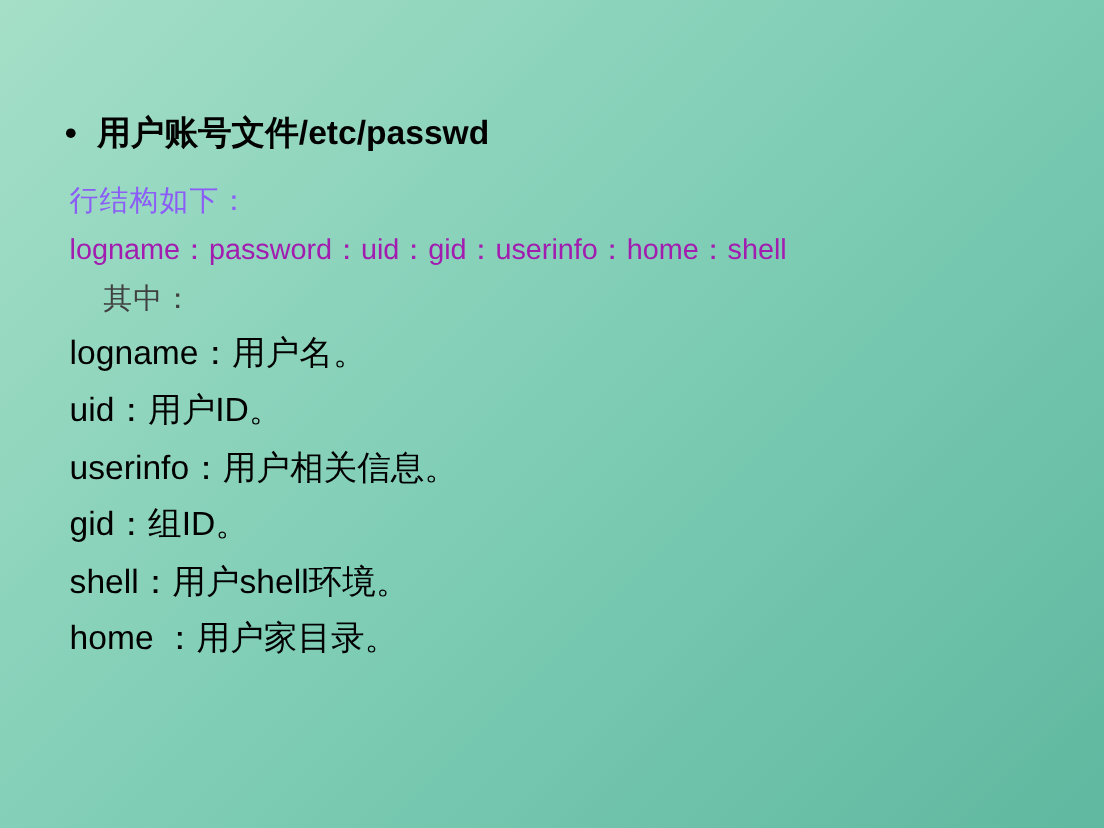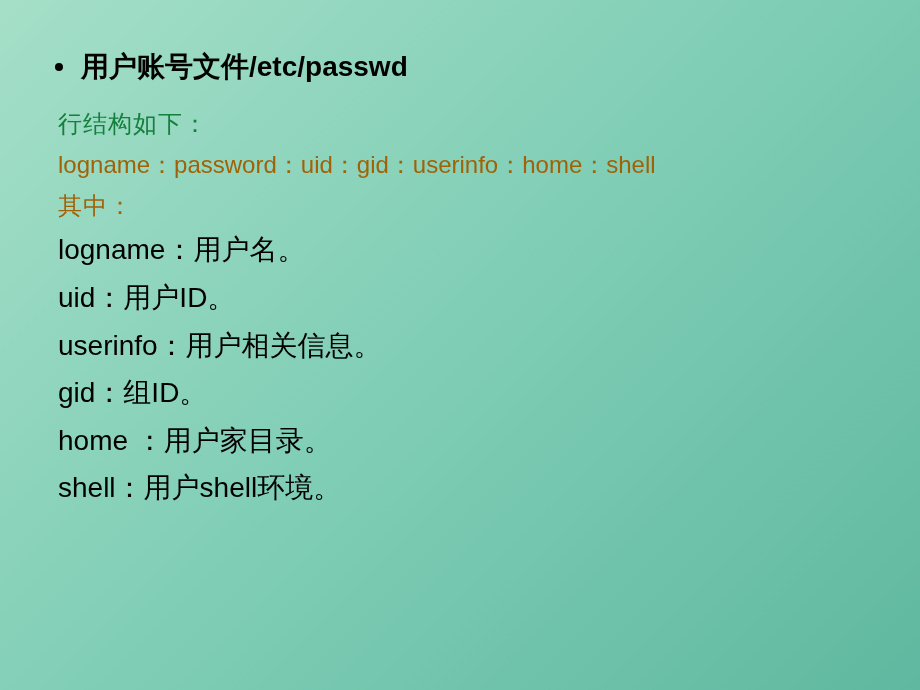--- a/index.html
+++ b/index.html
@@ -14,50 +14,52 @@
       font-family: Arial, "Microsoft YaHei", sans-serif;
       padding: 48px 50px;
       overflow: hidden;
     }
     .heading {
       font-size: 28px;
       font-weight: bold;
       color: #000;
       margin-bottom: 18px;
       padding-left: 35px;
+      margin-top: 44px;
     }
     .bullet {
       display: inline-block;
       width: 8px;
       height: 8px;
       background: #000;
       border-radius: 50%;
       vertical-align: middle;
       margin-right: 18px;
       margin-left: -30px;
       position: relative;
       top: -2px;
     }
     .red-line {
       font-size: 24px;
-      color: #15803d;
+      color: #8b5cf6;
       line-height: 1.7;
       letter-spacing: 1px;
     }
     .format-line {
       font-size: 24px;
-      color: #a16207;
+      color: #a21caf;
       line-height: 1.7;
       word-spacing: 2px;
     }
     .black-line {
       font-size: 24px;
-      color: #a16207;
+      color: #404040;
       line-height: 1.7;
       letter-spacing: 1px;
+      margin-left: 28px;
     }
     .field-line {
       font-size: 28px;
       color: #000;
       line-height: 1.7;
     }
     .content {
       padding-left: 8px;
     }
   </style>
@@ -69,15 +71,15 @@
 </div>
 
 <div class="content">
   <div class="red-line">行结构如下：</div>
   <div class="format-line">logname：password：uid：gid：userinfo：home：shell</div>
   <div class="black-line">其中：</div>
   <div class="field-line">logname：用户名。</div>
   <div class="field-line">uid：用户ID。</div>
   <div class="field-line">userinfo：用户相关信息。</div>
   <div class="field-line">gid：组ID。</div>
+  <div class="field-line">shell：用户shell环境。</div>
   <div class="field-line">home ：用户家目录。</div>
-  <div class="field-line">shell：用户shell环境。</div>
 </div>
 
 </body></html>

